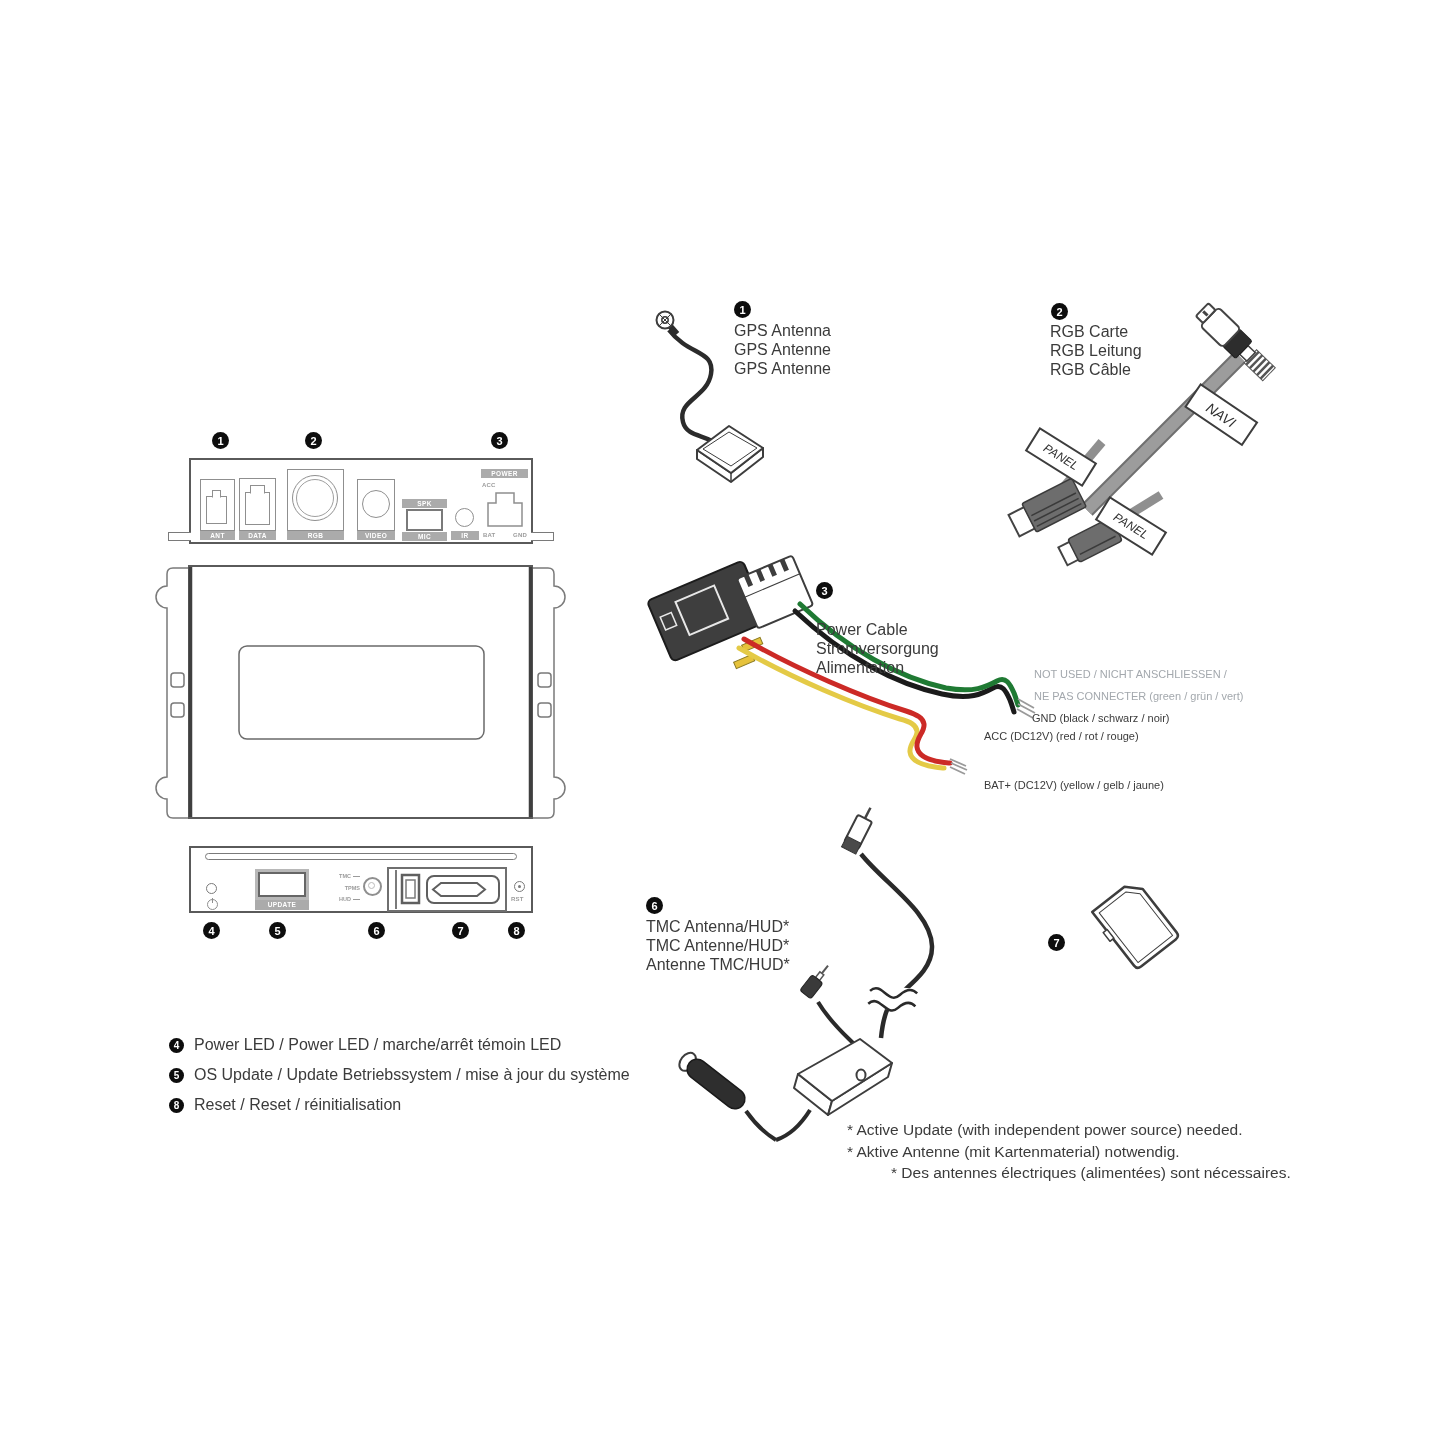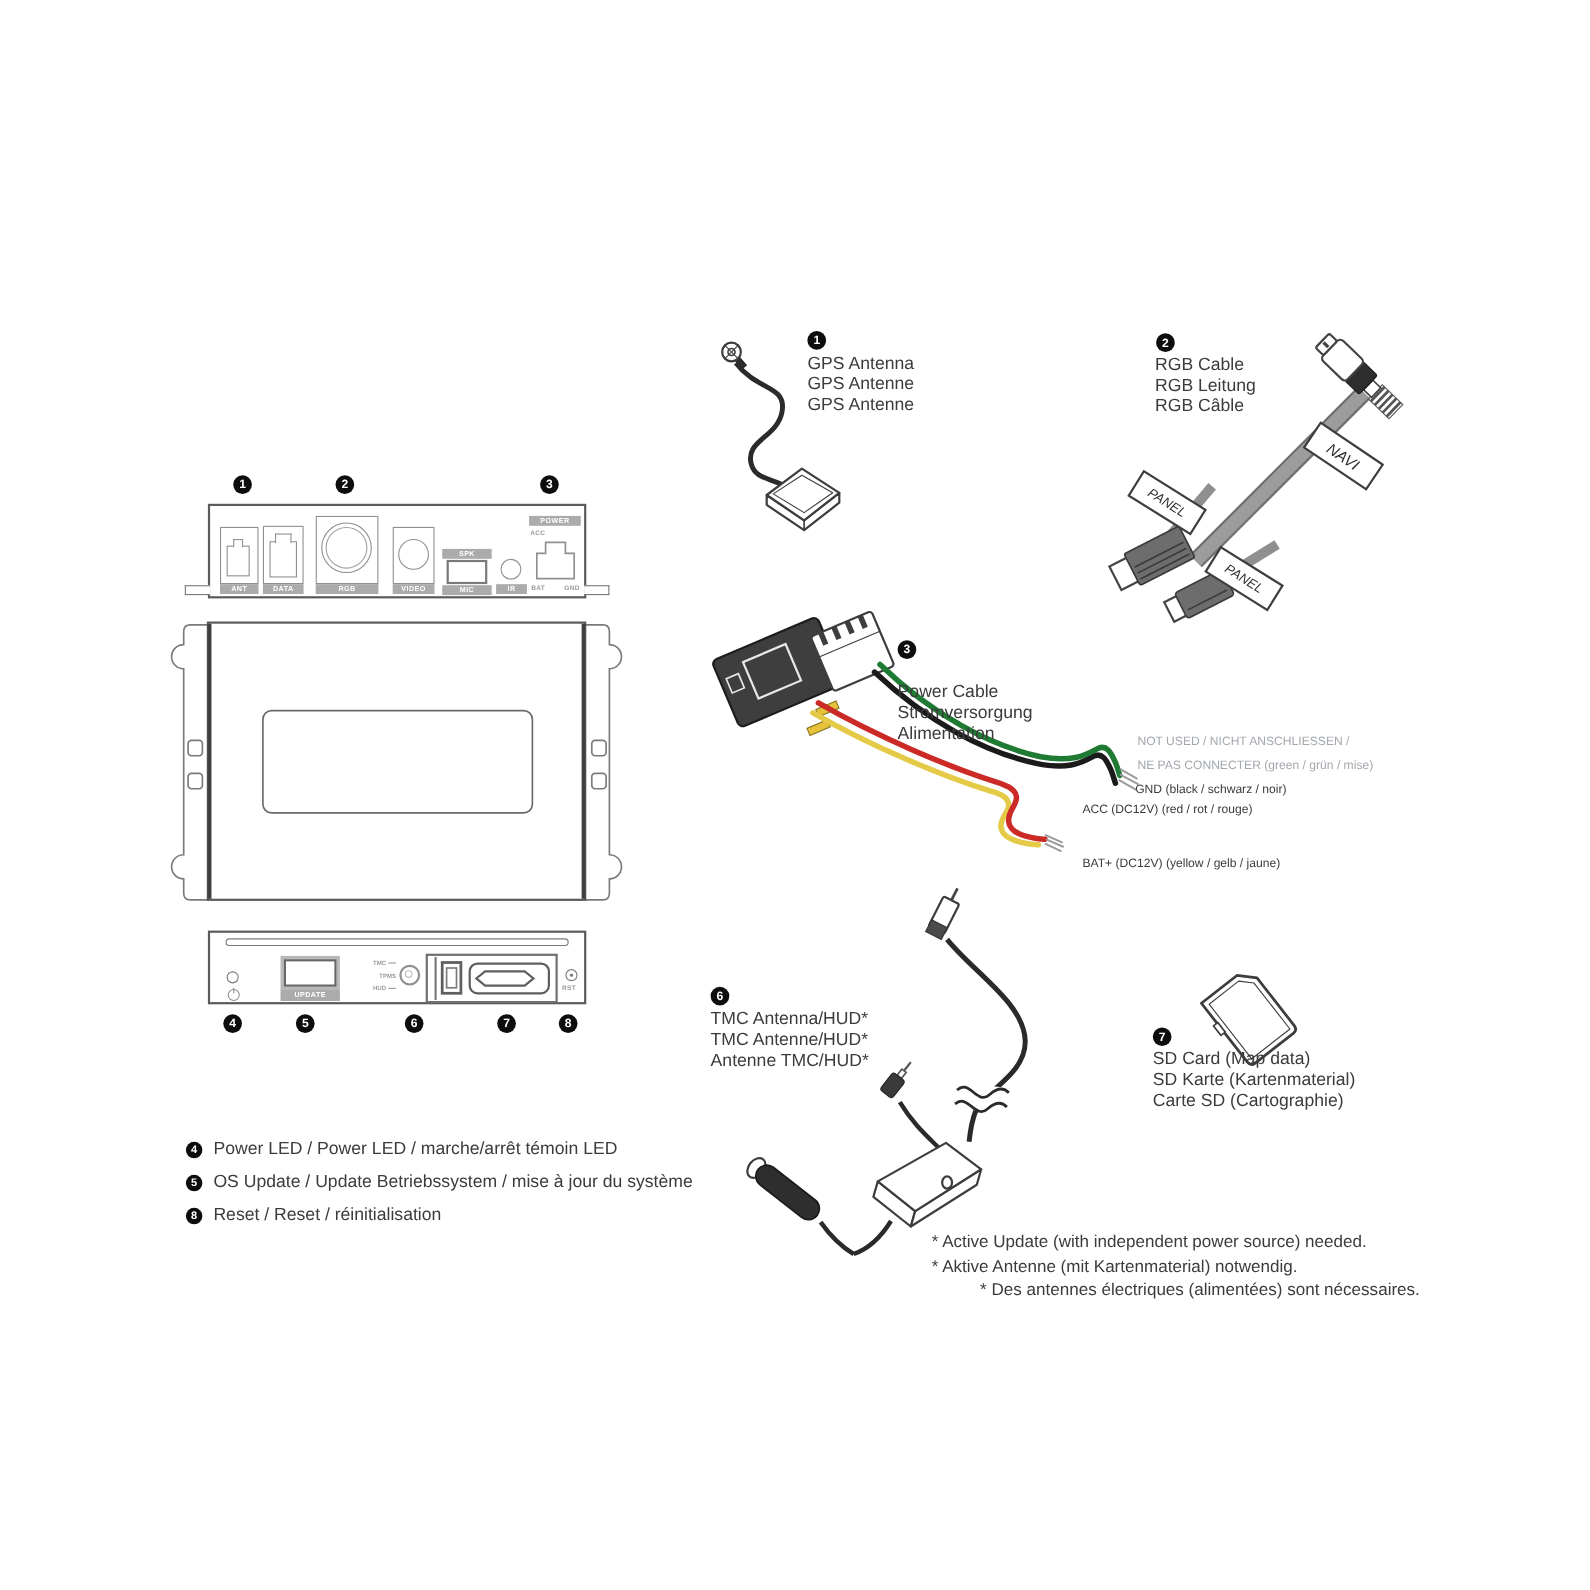--- a/index.html
+++ b/index.html
@@ -209,21 +209,21 @@
       <rect x="-33" y="-13" width="66" height="26" fill="#fff" stroke="#3d3d3d" stroke-width="2"></rect>
       <text x="0" y="4" text-anchor="middle" font-size="12" font-style="italic" fill="#2f2f2f">PANEL</text>
     </g>
     <g transform="translate(128,244) rotate(32)">
       <rect x="-33" y="-13" width="66" height="26" fill="#fff" stroke="#3d3d3d" stroke-width="2"></rect>
       <text x="0" y="4" text-anchor="middle" font-size="12" font-style="italic" fill="#2f2f2f">PANEL</text>
     </g>
   </svg>
   <div class="num n16" style="left:1051px;top:303px">2</div>
   <div class="itemtext abs" style="left:1050px;top:322px">
-    <div>RGB Cable</div>
+    <div>RGB Carte</div>
     <div>RGB Leitung</div>
     <div>RGB Câble</div>
   </div>
 
   <svg style="left:648px;top:562px" width="420" height="235" viewBox="0 0 420 235">
     <g transform="translate(60,50) rotate(-23)">
       <rect x="-52" y="-34" width="104" height="66" rx="5" fill="#3e3e3e" stroke="#1c1c1c" stroke-width="2"></rect>
       <rect x="-26" y="-22" width="42" height="36" fill="none" stroke="#e8e8e8" stroke-width="2"></rect>
       <rect x="-46" y="-14" width="12" height="14" fill="none" stroke="#e8e8e8" stroke-width="1.5"></rect>
     </g>
@@ -247,21 +247,21 @@
       <path d="M302 197 L318 204 M303 201 L319 208 M302 205 L317 212"></path>
     </g>
   </svg>
   <div class="num n16" style="left:816px;top:582px">3</div>
   <div class="itemtext abs" style="left:816px;top:620px">
     <div>Power Cable</div>
     <div>Stromversorgung</div>
     <div>Alimentation</div>
   </div>
   <div class="wlabel wgray" style="left:1034px;top:666px">NOT USED / NICHT ANSCHLIESSEN /</div>
-  <div class="wlabel wgray" style="left:1034px;top:688px">NE PAS CONNECTER (green / grün / mise)</div>
+  <div class="wlabel wgray" style="left:1034px;top:688px">NE PAS CONNECTER (green / grün / vert)</div>
   <div class="wlabel" style="left:1032px;top:710px">GND (black / schwarz / noir)</div>
   <div class="wlabel" style="left:984px;top:728px">ACC (DC12V) (red / rot / rouge)</div>
   <div class="wlabel" style="left:984px;top:777px">BAT+ (DC12V) (yellow / gelb / jaune)</div>
 
   <svg style="left:642px;top:812px" width="335" height="335" viewBox="0 0 335 335">
     <path d="M219 42 C243 72, 289 100, 290 134 C291 165, 252 180, 245 198 C241 208, 240 216, 239 226" fill="none" stroke="#2a2a2a" stroke-width="4.5"></path>
     <g transform="translate(213,26) rotate(27)">
       <line x1="0" y1="-34" x2="0" y2="-22" stroke="#444" stroke-width="2.5"></line>
       <rect x="-8" y="-22" width="16" height="30" rx="2" fill="#fff" stroke="#3d3d3d" stroke-width="2"></rect>
       <rect x="-8" y="2" width="16" height="12" fill="#4a4a4a" stroke="#333"></rect>
@@ -297,25 +297,20 @@
   </div>
 
   <svg style="left:1072px;top:876px" width="125" height="115" viewBox="0 0 125 115">
     <g transform="translate(63,47) rotate(-38)" stroke-linejoin="round">
       <path d="M-27 -35 L14 -35 L27 -22 L27 33 Q27 38 22 38 L-22 38 Q-27 38 -27 33 Z" fill="#fff" stroke="#3d3d3d" stroke-width="2.5"></path>
       <path d="M-22 -30 L12 -30 L22 -20 L22 33 L-22 33 Z" fill="none" stroke="#3d3d3d" stroke-width="1"></path>
       <rect x="-31" y="-12" width="5" height="11" fill="#fff" stroke="#3d3d3d" stroke-width="1.5"></rect>
     </g>
   </svg>
   <div class="num n16" style="left:1048px;top:934px">7</div>
-  <div class="itemtext abs" style="left:1048px;top:953px">
-    <div>SD Card (Map data)</div>
-    <div>SD Karte (Kartenmaterial)</div>
-    <div>Carte SD (Cartographie)</div>
-  </div>
 
   <div class="legendrow" style="left:169px;top:1036px">
     <div class="num n15">4</div>
     <span>Power LED / Power LED / marche/arrêt témoin LED</span>
   </div>
   <div class="legendrow" style="left:169px;top:1066px">
     <div class="num n15">5</div>
     <span>OS Update / Update Betriebssystem / mise à jour du système</span>
   </div>
   <div class="legendrow" style="left:169px;top:1096px">

